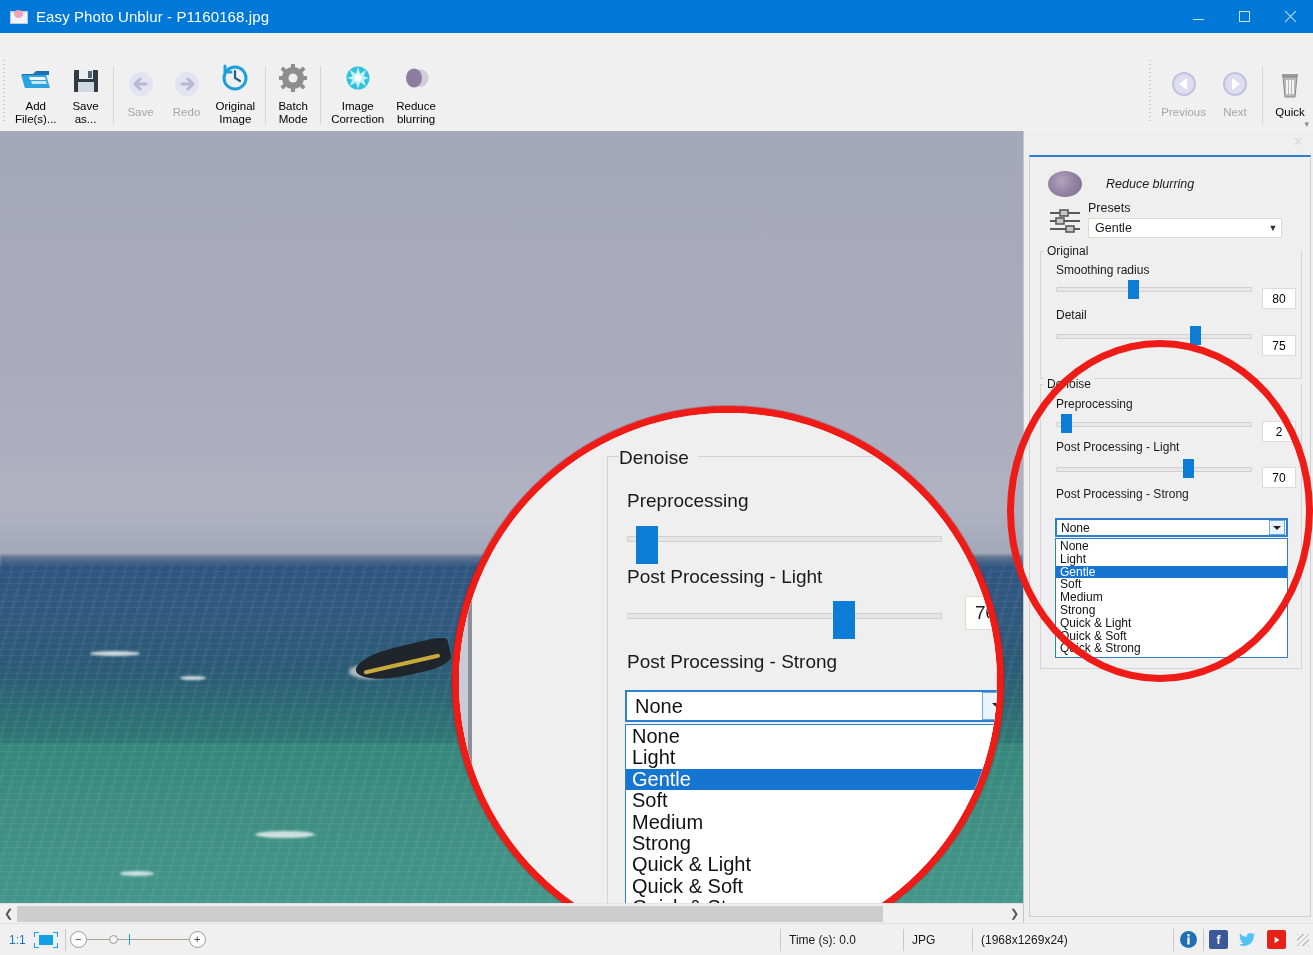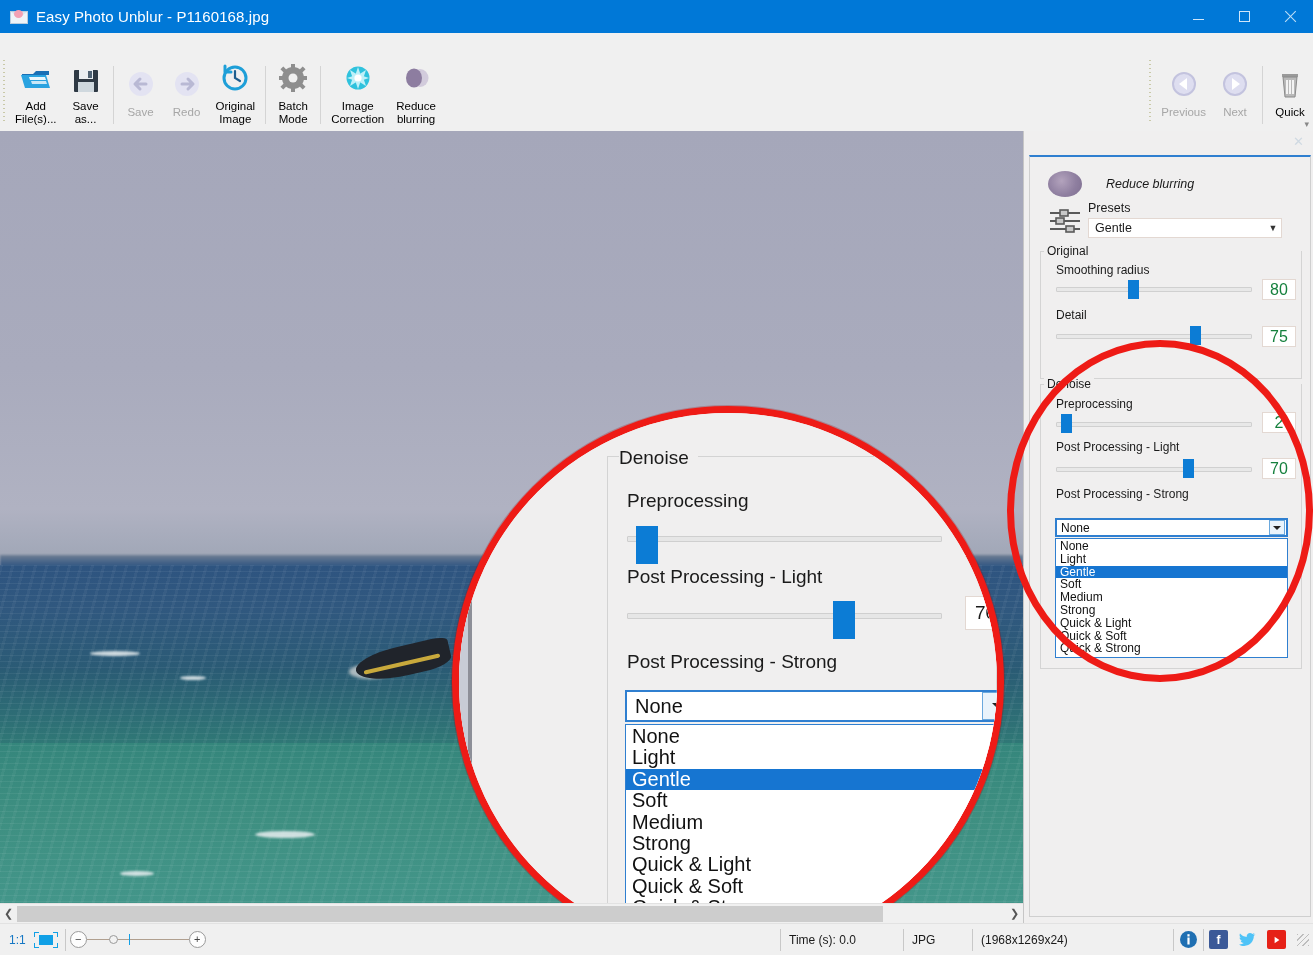--- a/index.html
+++ b/index.html
@@ -244,21 +244,21 @@
   .grp::after{ content:""; position:absolute; right:-1px; top:0; height:1px; background:#d4d4d4; }
   .grp-legend{ position:absolute; font-size:12px; color:#1a1a1a; background:#f0efef; padding:0 3px; }
 
   .row-label{ position:absolute; font-size:12px; color:#1a1a1a; }
   .track{
     position:absolute; height:5px; background:#e8e8e8; border:1px solid #d0d0d0; border-radius:1px;
   }
   .thumb{ position:absolute; width:11px; height:19px; background:#0c7cd5; }
   .numbox{
     position:absolute; width:34px; height:21px; background:#fff; border:1px solid #e3d8d2;
-    font-size:16px; color:#15803d; display:flex; align-items:center; justify-content:center;
+    font-size:12px; color:#000000; display:flex; align-items:center; justify-content:center;margin-top:9px;
   }
   .combo{
     position:absolute; left:25px; width:233px; height:19px;
     border:2px solid #2f7fd0; background:#fff; display:flex; align-items:center;
   }
   .combo .val{ flex:1; padding-left:4px; font-size:12px; color:#111; }
   .combo .arwbox{
     width:16px;height:15px;margin-right:1px;background:#eaf4fc;border:1px solid #6aa8dd;
     display:flex;align-items:center;justify-content:center;
   }

